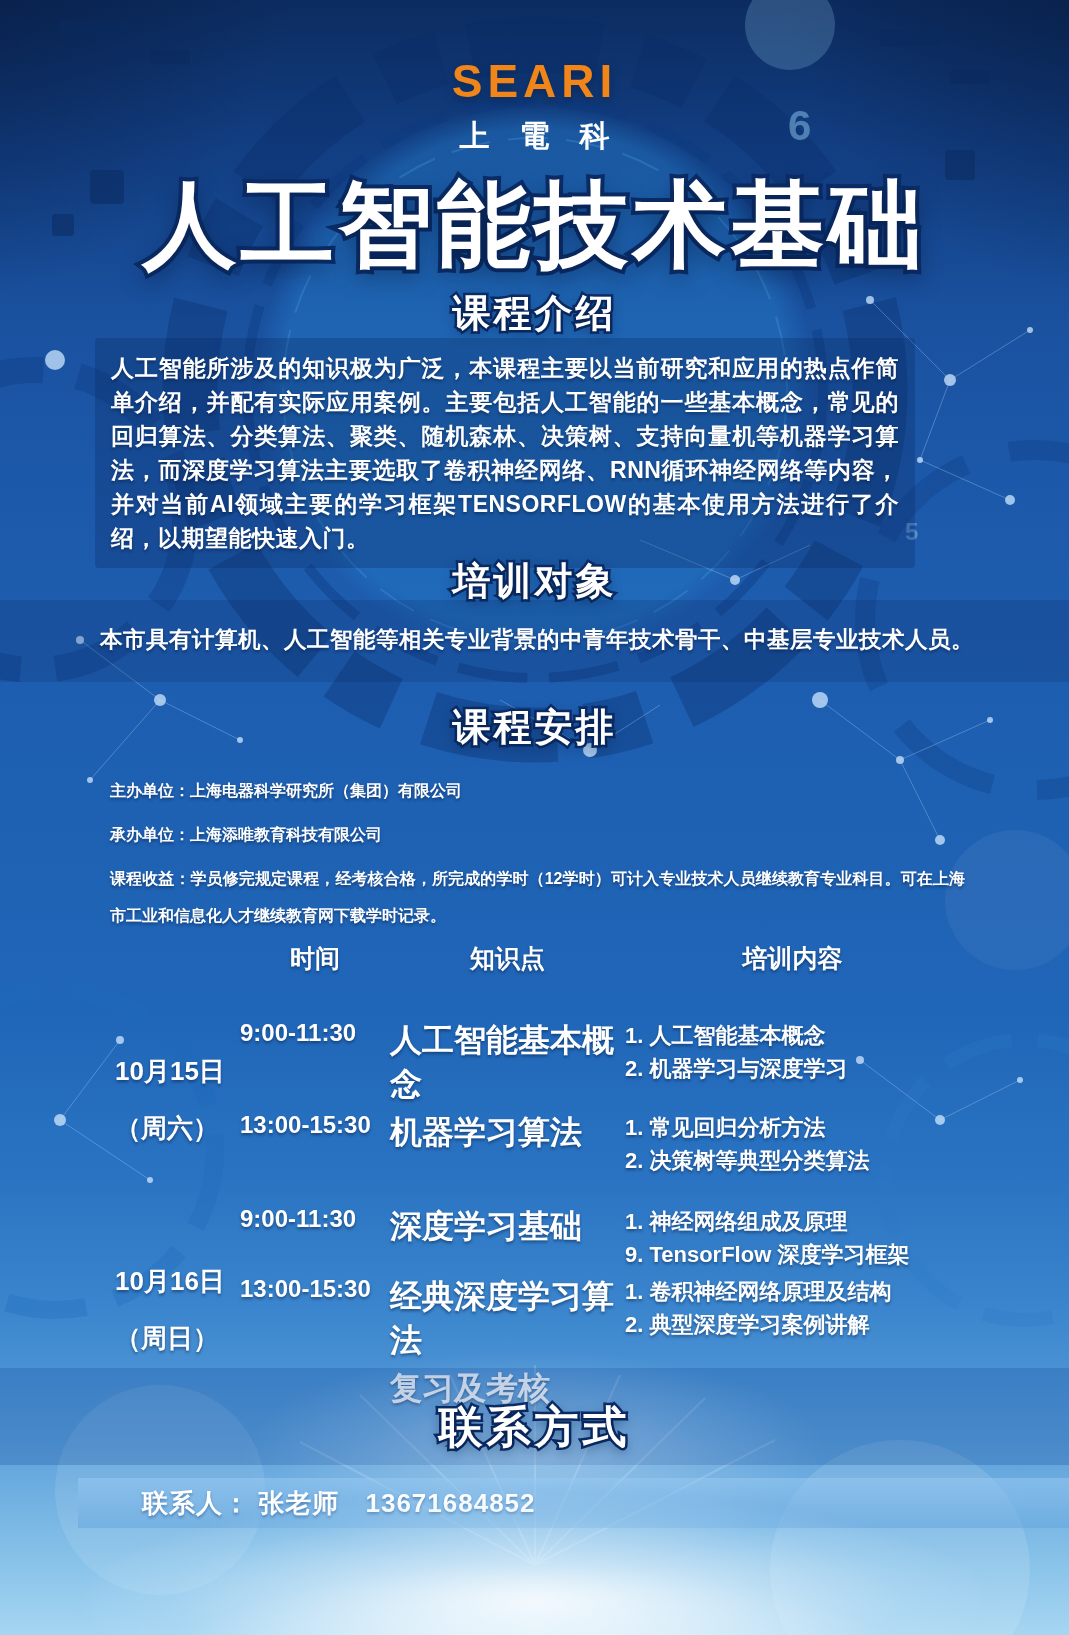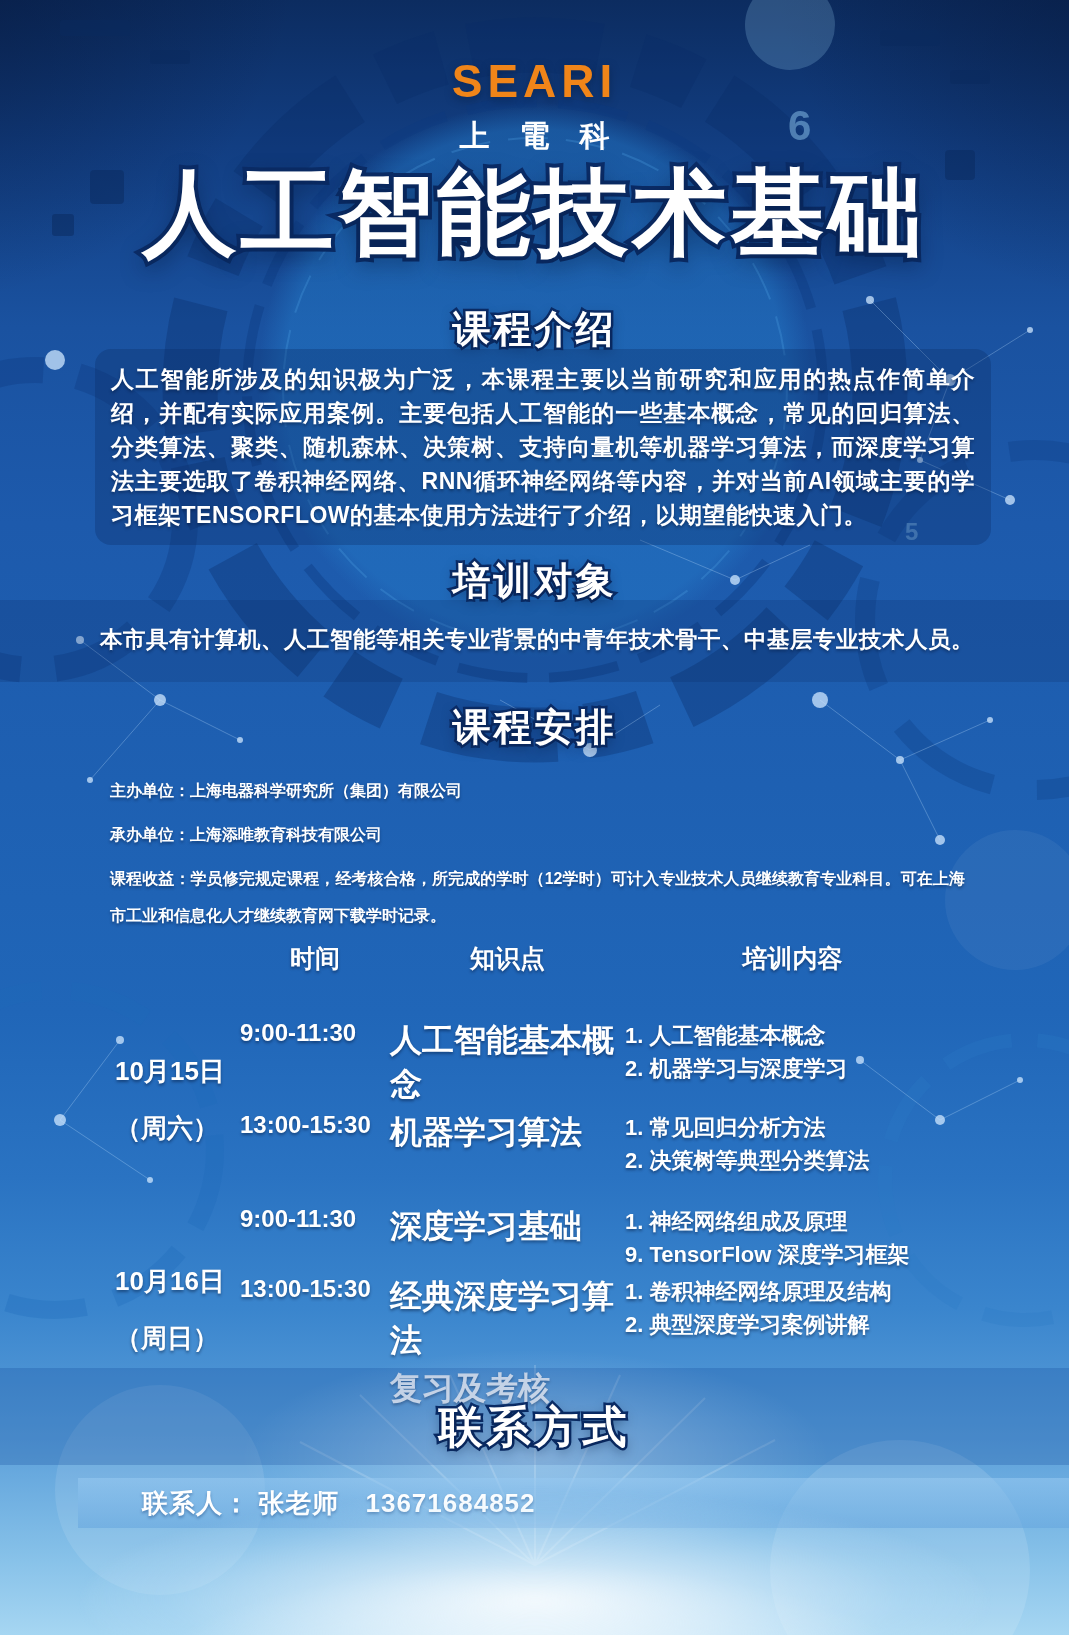--- a/index.html
+++ b/index.html
@@ -15,30 +15,30 @@
   }
   .deco{position:absolute;inset:0;width:1069px;height:1635px;}
   .stroke-lg{-webkit-text-stroke:8px #0b2d68;paint-order:stroke fill;text-shadow:0 8px 22px rgba(4,20,52,.55);}
   .stroke-md{-webkit-text-stroke:5px #0b2d68;paint-order:stroke fill;text-shadow:0 4px 12px rgba(4,20,52,.5);}
   .soft-sh{text-shadow:0 2px 3px rgba(3,18,48,.45);}
 
   .logo{position:absolute;top:54px;left:0;right:0;text-align:center;}
   .logo-text{font-size:46px;font-weight:900;color:#F08519;letter-spacing:5px;text-shadow:0 3px 8px rgba(5,25,60,.5);}
   .logo-sub{margin-top:8px;font-size:30px;font-weight:700;letter-spacing:30px;transform:translateX(15px);}
 
-  .main-title{position:absolute;top:146px;left:0;right:0;margin:4px;text-align:center;
+  .main-title{position:absolute;top:146px;left:0;right:0;margin:16px;text-align:center;
     font-size:94px;font-weight:900;letter-spacing:4px;}
 
   .sec-h{position:absolute;left:0;right:0;margin:0;text-align:center;font-size:38px;font-weight:900;letter-spacing:3px;}
-  .intro-h{top:288px;margin-top:16px;}
+  .intro-h{top:288px;}
   .audience-h{top:556px;}
   .schedule-h{top:702px;}
 
-  .intro-panel{position:absolute;top:349px;left:95px;width:896px;min-height:184px;
-    background:rgba(10,42,100,.30);border-radius:16px;box-sizing:border-box;padding:13px 16px;}
+  .intro-panel{position:absolute;top:338px;left:95px;width:820px;min-height:184px;
+    background:rgba(10,42,100,.30);border-radius:4px;box-sizing:border-box;padding:13px 16px;}
   .intro-body{margin:0;font-size:23px;font-weight:700;line-height:34px;text-align:justify;letter-spacing:.5px;}
 
   .audience-band{position:absolute;top:600px;left:0;right:0;height:82px;background:rgba(10,40,96,.20);}
   .audience-body{position:absolute;top:624px;left:100px;width:910px;margin:0;font-size:22.5px;font-weight:700;letter-spacing:.5px;}
 
   .info-block{position:absolute;top:772px;left:110px;width:855px;}
   .info-line{margin:0 0 7px;font-size:16px;font-weight:700;line-height:37px;text-align:justify;}
 
   .sched-table{position:absolute;top:942px;left:115px;width:845px;}
   .t-head{display:grid;grid-template-columns:125px 150px 235px 1fr;font-size:25px;font-weight:900;margin-bottom:44px;}

